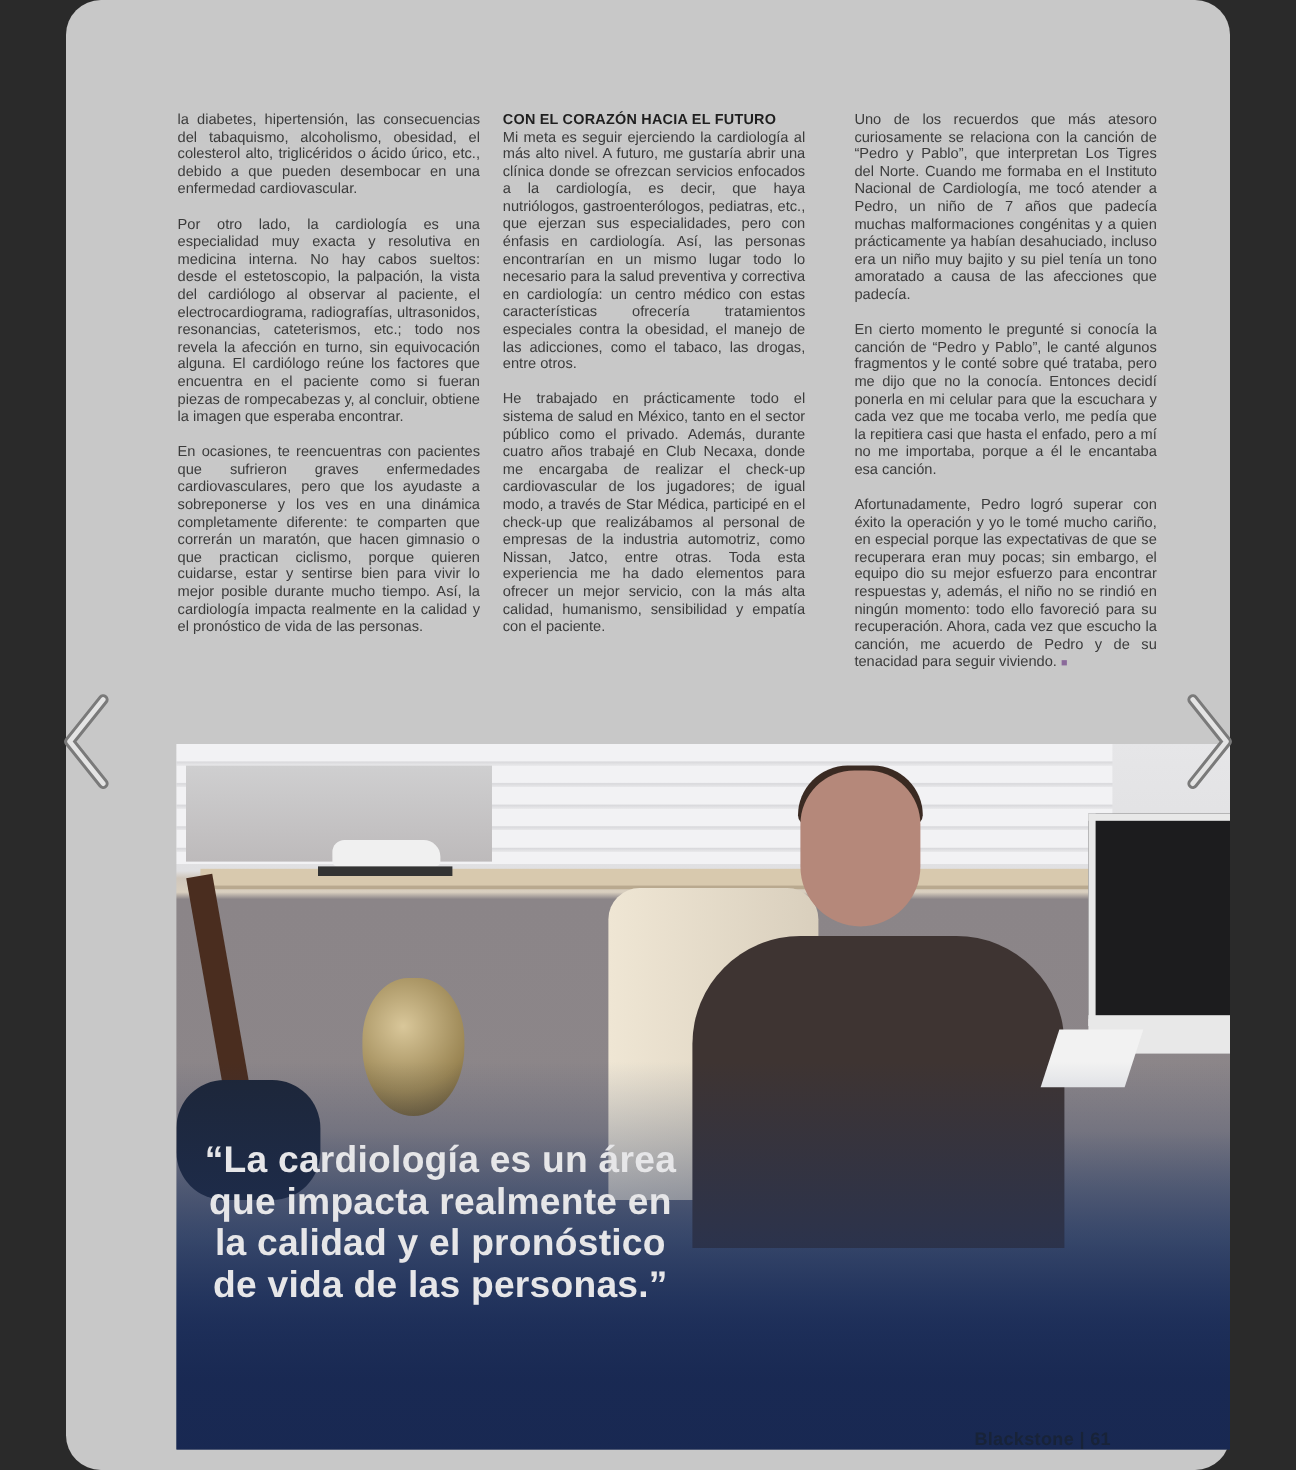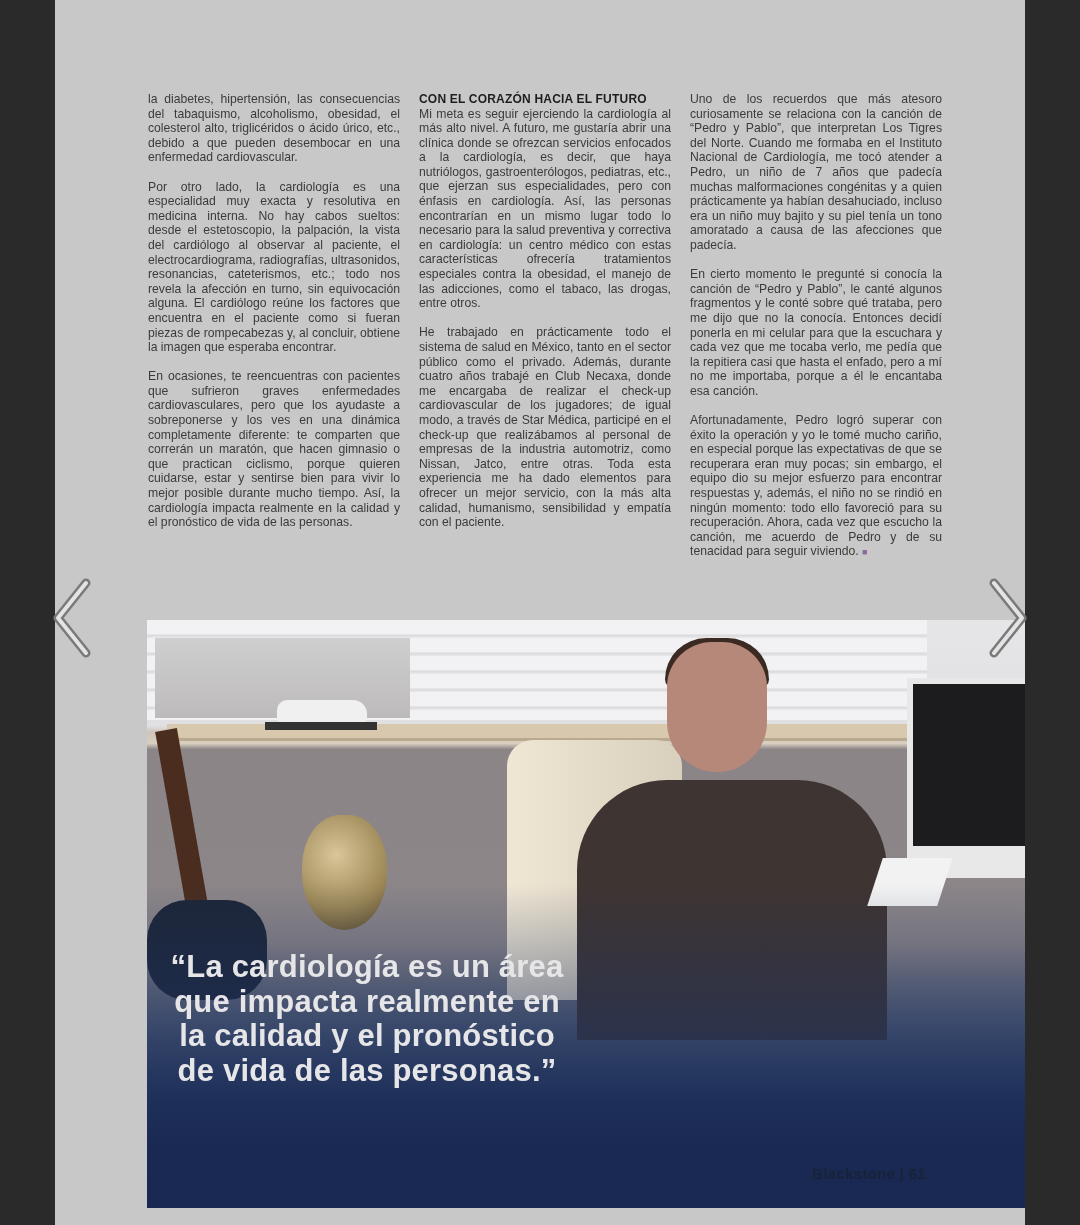--- a/index.html
+++ b/index.html
@@ -1,44 +1,44 @@
 <!DOCTYPE html>
 <html><head>
 <meta charset="utf-8">
 <style>
   html,body{margin:0;padding:0;}
   body{width:1080px;height:1225px;background:#2a2a2a;position:relative;overflow:hidden;font-family:"Liberation Sans","DejaVu Sans",sans-serif;}
-  .page{position:absolute;left:55px;top:0;width:970px;height:1225px;background:#c8c8c8;}
+  .page{position:absolute;left:55px;top:0;width:970px;height:1225px;background:#c8c8c8;border-radius:29px;}
   .col{position:absolute;top:92px;width:252px;font-size:12.2px;line-height:14.6px;color:#3b3b3b;text-align:justify;hyphens:manual;}
   .col p{margin:0 0 14.6px 0;}
   .col h3{margin:0;font-size:12px;line-height:14.5px;font-weight:bold;color:#1e1e1e;letter-spacing:0.2px;text-align:left;}
   .col1{left:93px;}
   .col2{left:364px;}
-  .col3{left:635px;}
+  .col3{left:657px;}
   .photo{position:absolute;left:147px;top:620px;width:878px;height:588px;overflow:hidden;
     background:linear-gradient(180deg,#e6e6e8 0%,#e0e0e2 18%,#cfc6bb 19%,#d9cfbf 21%,#8b8588 22%,#8c8689 55%,#556077 70%,#2c3e66 82%,#1d2d52 100%);}
   .blinds{position:absolute;left:0;top:0;width:780px;height:100px;
     background:repeating-linear-gradient(180deg,#f2f2f4 0px,#f2f2f4 14px,#d9d9dc 15px,#e9e9eb 18px);}
   .blind-panel-l{position:absolute;left:8px;top:18px;width:255px;height:80px;background:linear-gradient(180deg,#cfcfd0,#bdbabb);}
   .shelf{position:absolute;left:20px;top:104px;width:760px;height:14px;background:#d8c9ae;border-bottom:3px solid #b9a98f;}
   .car{position:absolute;left:130px;top:80px;width:90px;height:22px;background:#f0f0f0;border-radius:10px 14px 4px 4px;}
   .car-base{position:absolute;left:118px;top:102px;width:112px;height:8px;background:#333;}
   .guitar-neck{position:absolute;left:8px;top:110px;width:22px;height:220px;background:#4a2d1f;transform:rotate(-10deg);transform-origin:top;}
   .guitar-body{position:absolute;left:0px;top:280px;width:120px;height:100px;background:#1d2638;border-radius:40px;}
   .heart{position:absolute;left:155px;top:195px;width:85px;height:115px;background:radial-gradient(circle at 40% 35%,#d9c79a,#9b8654 60%,#5a4a2a);border-radius:45% 45% 50% 50%;}
   .chair{position:absolute;left:360px;top:120px;width:175px;height:260px;background:linear-gradient(90deg,#efe6d4,#d9cfbd);border-radius:26px 26px 0 0;}
   .man-body{position:absolute;left:430px;top:160px;width:310px;height:260px;background:#3e3432;border-radius:90px 90px 0 0;}
   .man-head{position:absolute;left:520px;top:22px;width:100px;height:130px;background:#b5887a;border-radius:45px 45px 50px 50px;}
   .man-hair{position:absolute;left:518px;top:18px;width:104px;height:50px;background:#3a2a22;border-radius:48px 48px 10px 10px;}
   .monitor{position:absolute;left:760px;top:58px;width:118px;height:165px;background:#1c1c1e;border:6px solid #e8e8e8;border-right:none;}
   .monitor-chin{position:absolute;left:760px;top:226px;width:124px;height:32px;background:#e8e8e8;}
   .keyboard{position:absolute;left:728px;top:238px;width:70px;height:48px;background:#f2f2f2;transform:skewX(-18deg);}
   .fade{position:absolute;left:0;top:0;width:100%;height:100%;background:linear-gradient(180deg,rgba(0,0,0,0) 45%,rgba(30,50,95,0.55) 70%,rgba(24,40,82,0.92) 90%);}
   .quote{position:absolute;left:20px;top:330px;width:400px;text-align:center;color:#e6e6e8;font-weight:bold;font-size:31px;line-height:34.5px;letter-spacing:0.2px;}
-  .folio{position:absolute;left:665px;top:545px;font-size:15px;font-weight:bold;color:#182338;letter-spacing:0.3px;}
+  .folio{position:absolute;left:665px;top:571px;font-size:15px;font-weight:bold;color:#182338;letter-spacing:0.3px;}
   .nav{position:absolute;top:575px;width:48px;height:86px;cursor:pointer;}
   .nav-prev{left:50px;}
   .nav-next{left:982px;}
   .nav svg{width:100%;height:100%;}
 </style>
 </head>
 <body>
 
 <div class="page">
 

